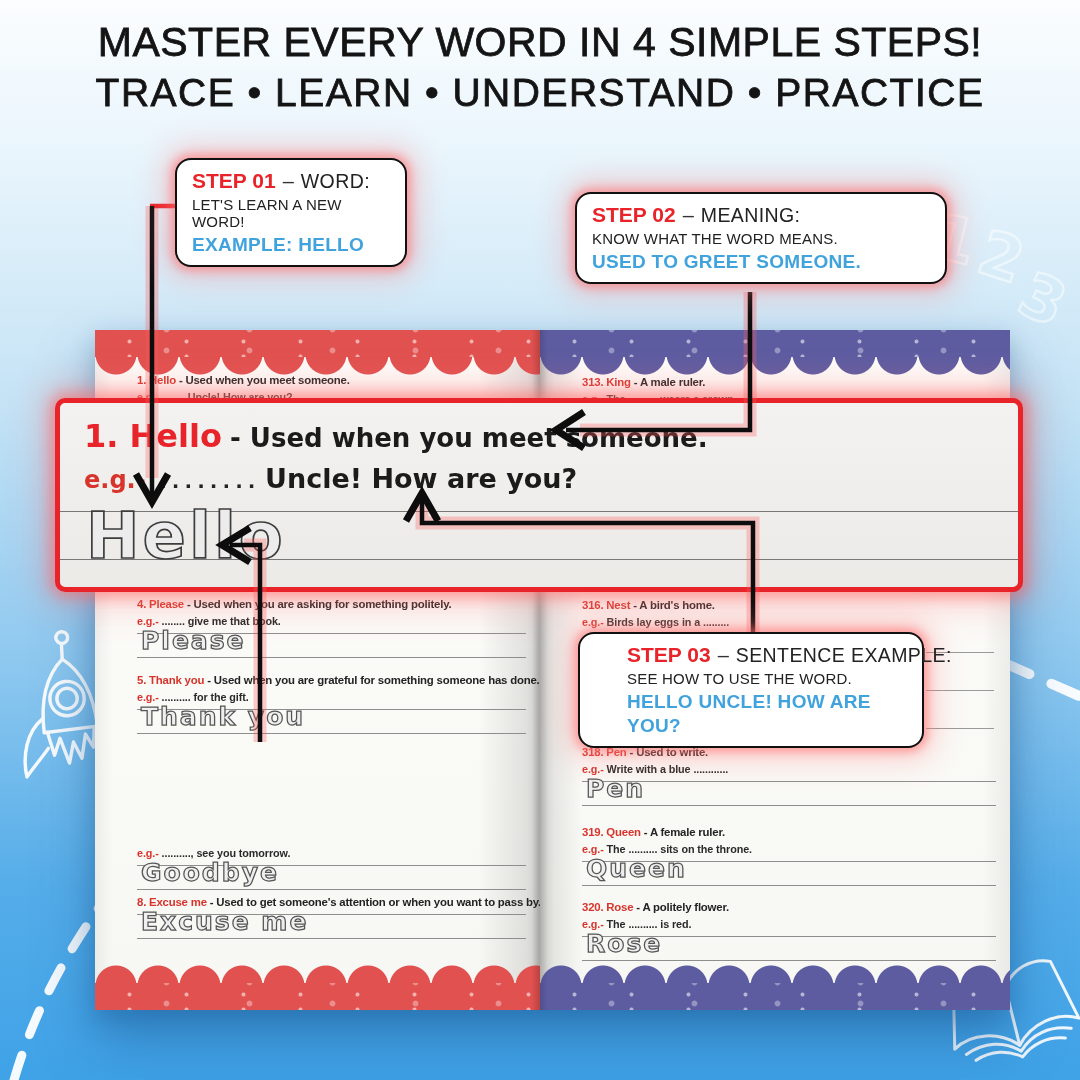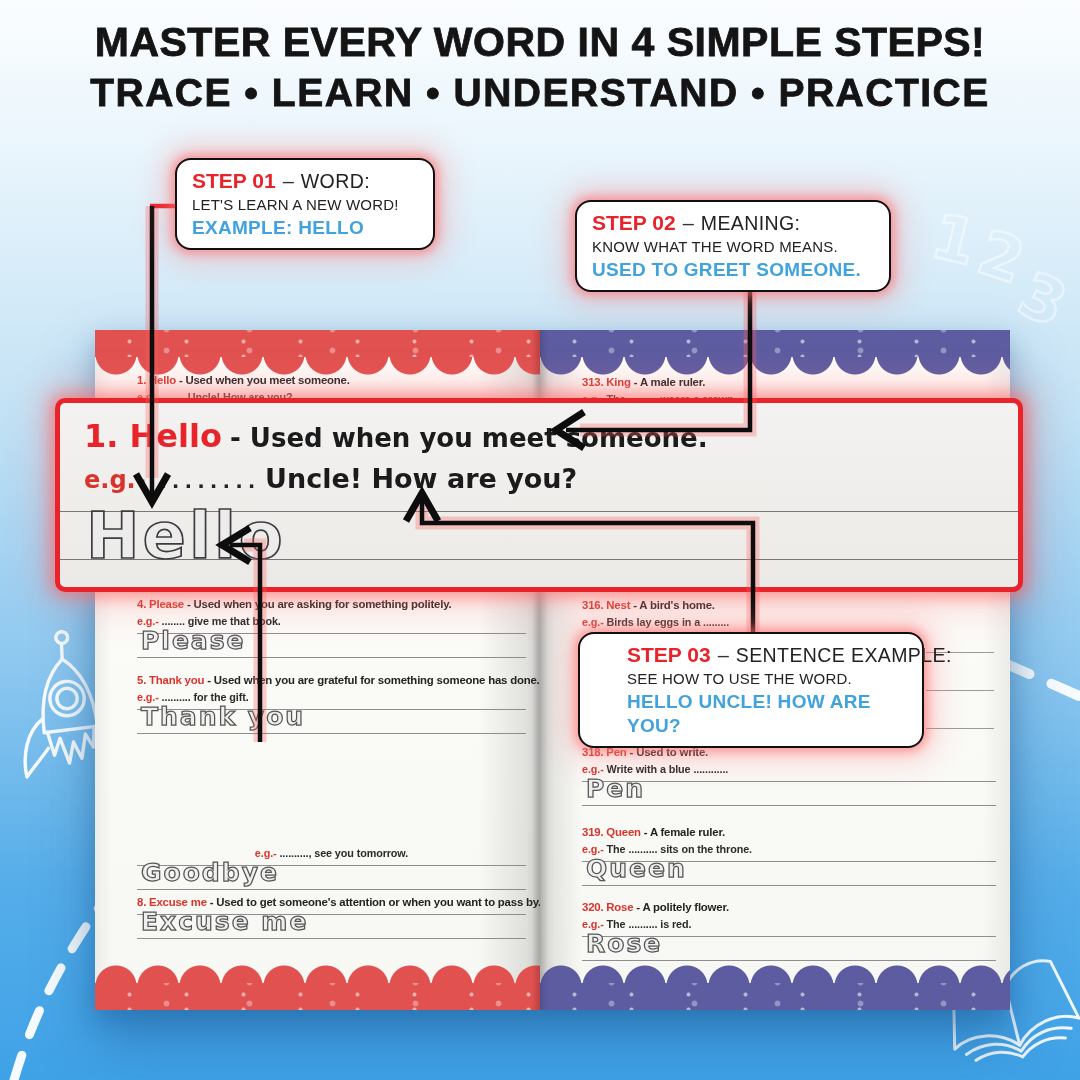--- a/index.html
+++ b/index.html
@@ -1,21 +1,21 @@
 <!DOCTYPE html>
 <html style="--accent-red: #e8232a; --page-red: #d8342c; --blue-highlight: #41a3dd; --purple: #5d5ca1; --scallop-red: #e05150;"><head>
 <meta charset="utf-8">
 <style>
   html,body{margin:0;padding:0;background:#9fd2ef;}
   .canvas{position:relative;width:1080px;height:1080px;overflow:hidden;
     background:linear-gradient(180deg,#fbfdff 0%,#e9f5fc 14%,#c3e2f5 38%,#8cc7ef 62%,#55ade9 82%,#3fa2e7 100%);
     font-family:"Liberation Sans",sans-serif;}
   
   .headline{position:absolute;top:20px;left:0;right:0;text-align:center;z-index:5;color:#141414;}
-  .hl{font-weight:700;-webkit-text-stroke:.8px #141414;letter-spacing:.5px;font-size:41px;line-height:1.1;}
+  .hl{font-weight:400;-webkit-text-stroke:.8px #141414;letter-spacing:.5px;font-size:41px;line-height:1.1;}
   .hl2{font-size:39px;margin-top:7px;letter-spacing:1.5px;}
   
   .doodle{position:absolute;z-index:1;}
   
   .book{position:absolute;left:95px;top:330px;width:915px;height:680px;z-index:10;
     box-shadow:0 30px 55px rgba(15,70,130,.38),0 10px 22px rgba(15,70,130,.25);}
   .sheet{position:absolute;background:linear-gradient(#ffffff,#e8e8e0);}
   .sheet.s1{right:-8px;top:12px;bottom:6px;width:8px;transform:skewY(.6deg);}
   .sheet.s2{right:-13px;top:26px;bottom:16px;width:5px;opacity:.85;}
   .page{position:absolute;top:0;height:100%;background:linear-gradient(180deg,#fdfdfb,#f7f7f3);overflow:hidden;}
@@ -41,21 +41,21 @@
   
   .entries{position:absolute;inset:0;z-index:4;}
   .entry{position:absolute;left:42px;right:14px;white-space:nowrap;}
   .entry .head{font-size:11.4px;font-weight:700;letter-spacing:-.2px;color:#232323;}
   .entry .eg{font-size:10.8px;font-weight:700;letter-spacing:-.1px;color:#2a2a2a;margin-top:5px;}
   .red{color:var(--page-red);}
   .entry .trow{margin-top:6px;border-top:1.6px solid #8e8e8e;border-bottom:1.6px solid #8e8e8e;height:23px;position:relative;}
   .entry .trace{position:absolute;left:4px;top:-8px;font-family:"DejaVu Sans",sans-serif;font-weight:700;font-size:25px;
     letter-spacing:2px;color:#efefef;-webkit-text-stroke:1.25px #555;}
   
-  .lp .e0{top:44px;} .lp .e1{top:268px;} .lp .e2{top:344px;} .lp .e3{top:512px;text-align:center;} .lp .e4{top:566px;}
+  .lp .e0{top:44px;} .lp .e1{top:268px;} .lp .e2{top:344px;} .lp .e3{top:512px;} .lp .e4{top:566px;}
   .rp .e0{top:46px;} .rp .e1{top:269px;} .rp .e2{top:416px;} .rp .e3{top:496px;} .rp .e4{top:571px;}
   .frag{position:absolute;height:0;border-top:1.5px solid #9a9a9a;width:68px;left:386px;z-index:3;}
   
   .strip{position:absolute;left:55px;top:398px;width:968px;height:194px;z-index:30;box-sizing:border-box;
     background:linear-gradient(180deg,#f3f2f0,#eceae7);border:5px solid var(--accent-red);border-radius:10px;
     box-shadow:0 0 14px 5px rgba(255,100,100,.55),0 0 34px 14px rgba(255,120,120,.30);}
   .strip .l1{position:absolute;left:24px;top:14px;white-space:nowrap;}
   .strip .l1 .num{font-family:"DejaVu Sans",sans-serif;font-weight:700;font-size:32px;color:var(--accent-red);}
   .strip .l1 .def{font-family:"DejaVu Sans",sans-serif;font-weight:700;font-size:26px;color:#1b1b1b;margin-left:8px;}
   .strip .l2{position:absolute;left:24px;top:60px;white-space:nowrap;}
@@ -71,22 +71,22 @@
   
   .stepbox{position:absolute;z-index:50;background:#fff;border:2.5px solid #101010;border-radius:16px;
     padding:9px 15px 8px;box-sizing:border-box;
     box-shadow:0 0 10px 4px rgba(255,105,105,.55),0 0 28px 13px rgba(255,125,125,.30);}
   .stepbox .t{white-space:nowrap;}
   .stepbox .sid{color:var(--accent-red);font-weight:700;font-size:21px;}
   .stepbox .sep{color:#333;font-size:20px;margin:0 7px;font-weight:400;}
   .stepbox .stitle{color:#222;font-size:19.5px;font-weight:400;letter-spacing:.4px;}
   .stepbox .d{color:#222;font-size:15px;margin-top:3px;letter-spacing:.2px;}
   .stepbox .h{color:var(--blue-highlight);font-weight:700;font-size:19px;margin-top:3px;letter-spacing:.3px;line-height:1.25;}
-  .s1{left:175px;top:158px;width:260px;}
-  .s2{left:575px;top:200px;width:316px;}
+  .s1{left:175px;top:158px;width:232px;}
+  .s2{left:575px;top:192px;width:372px;}
   .s3{left:578px;top:632px;width:346px;padding-left:47px;}
   .s4{left:103px;top:740px;width:372px;}
 </style>
 </head>
 <body>
 
 <div class="canvas">
 
   <svg class="doodle" style="left:920px;top:182px;" width="165" height="165" viewBox="0 0 165 165">
     <g fill="none" stroke="#ffffff" stroke-width="2.4" opacity=".5" font-family="DejaVu Sans" font-weight="bold" font-size="62">

